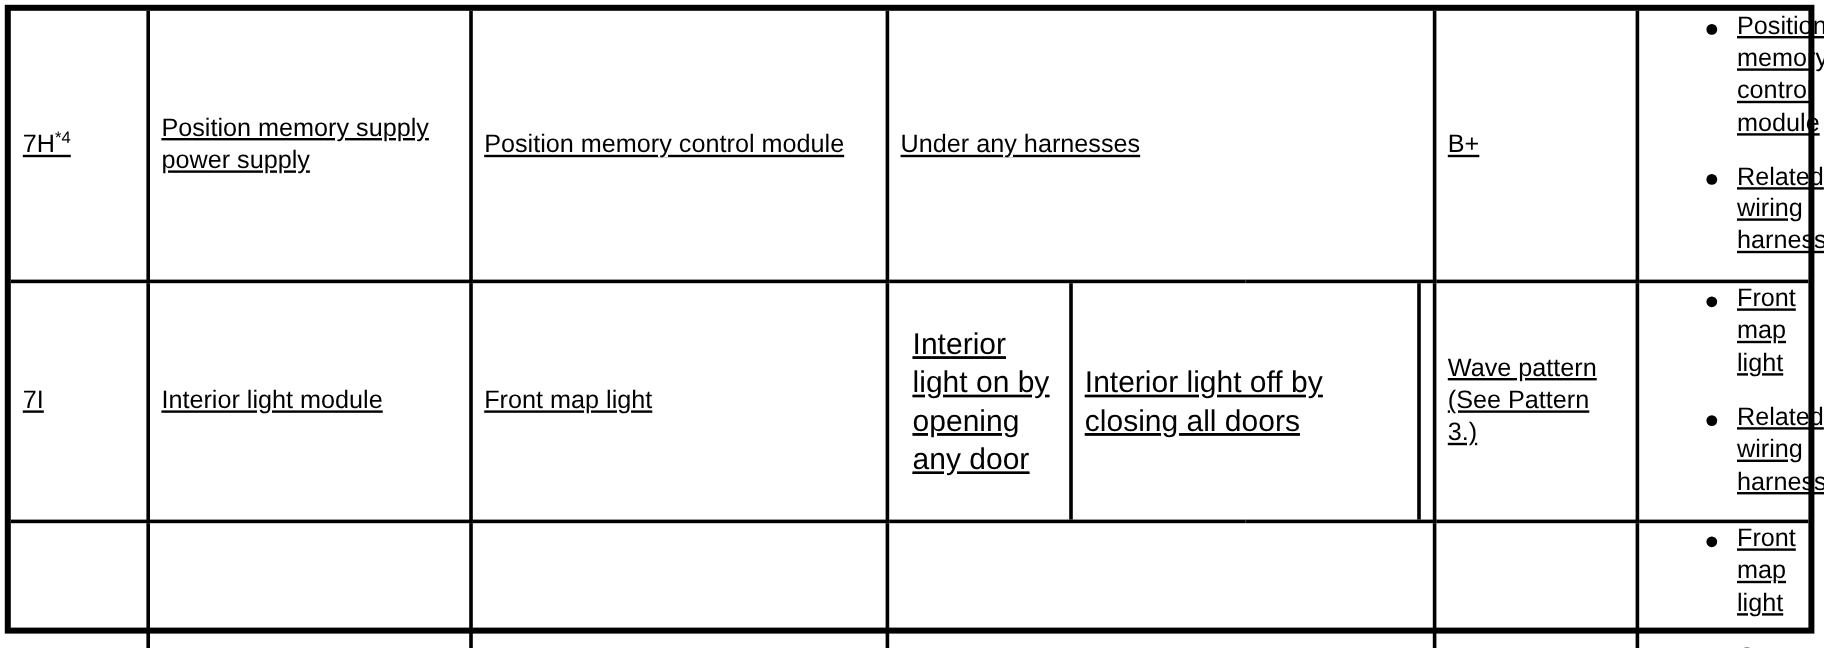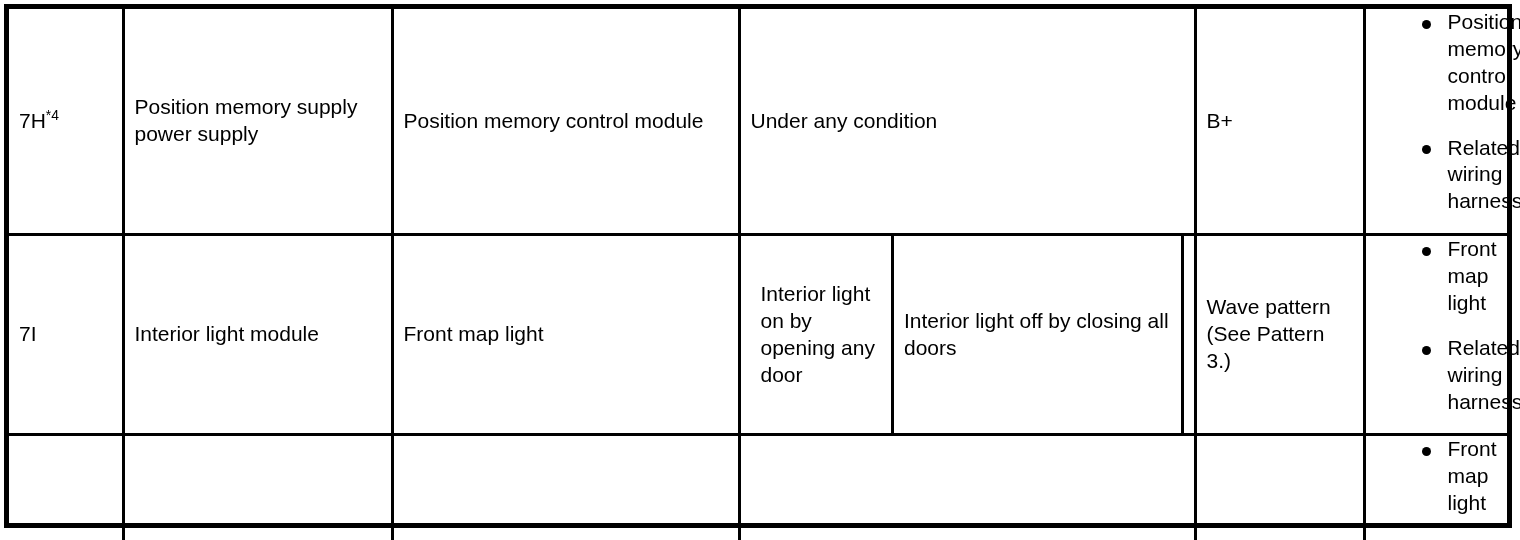--- a/index.html
+++ b/index.html
@@ -32,20 +32,21 @@
     table-layout: fixed;
   }
 
   table.spec-table td {
     border: 3px solid #000000;
     vertical-align: middle;
     padding: 0 10px;
     font-size: 21px;
     line-height: 1.28;
     box-sizing: border-box;
+    text-decoration: underline;
   }
 
   
   table.spec-table tr:first-child td { border-top: 0; }
   table.spec-table tr:last-child td { border-bottom: 0; }
   table.spec-table td.edge-left { border-left: 0; }
   table.spec-table td.edge-right { border-right: 0; }
 
   
   col.c-code  { width: 114px; }
@@ -97,21 +98,21 @@
   table.split-inner {
     width: 100%;
     height: 100%;
     border-collapse: collapse;
     table-layout: fixed;
   }
   table.split-inner td {
     border: 0;
     border-right: 3px solid #000000;
     padding: 0 10px;
-    font-size: 21px;
+    font-size: 25px;
     line-height: 1.28;
     vertical-align: middle;
   }
   td.cond-narrow-a { width: 142px; }
 </style>
 </head>
 <body>
 
 <div id="table-wrap">
   <table class="spec-table">
@@ -130,21 +131,21 @@
         <td class="edge-left">
           <span class="cell-text"><span>7H</span><sup class="ref">*4</sup></span>
         </td>
         <td>
           <span class="cell-text">Position memory supply power supply</span>
         </td>
         <td>
           <span class="cell-text">Position memory control module</span>
         </td>
         <td colspan="2">
-          <span class="cell-text">Under any condition</span>
+          <span class="cell-text">Under any harnesses</span>
         </td>
         <td>
           <span class="cell-text">B+</span>
         </td>
         <td class="parts edge-right">
           <ul class="bullets">
             <li><span class="dot"></span><span>Position memory control module</span></li>
             <li><span class="dot"></span><span>Related wiring harnesses</span></li>
           </ul>
         </td>

